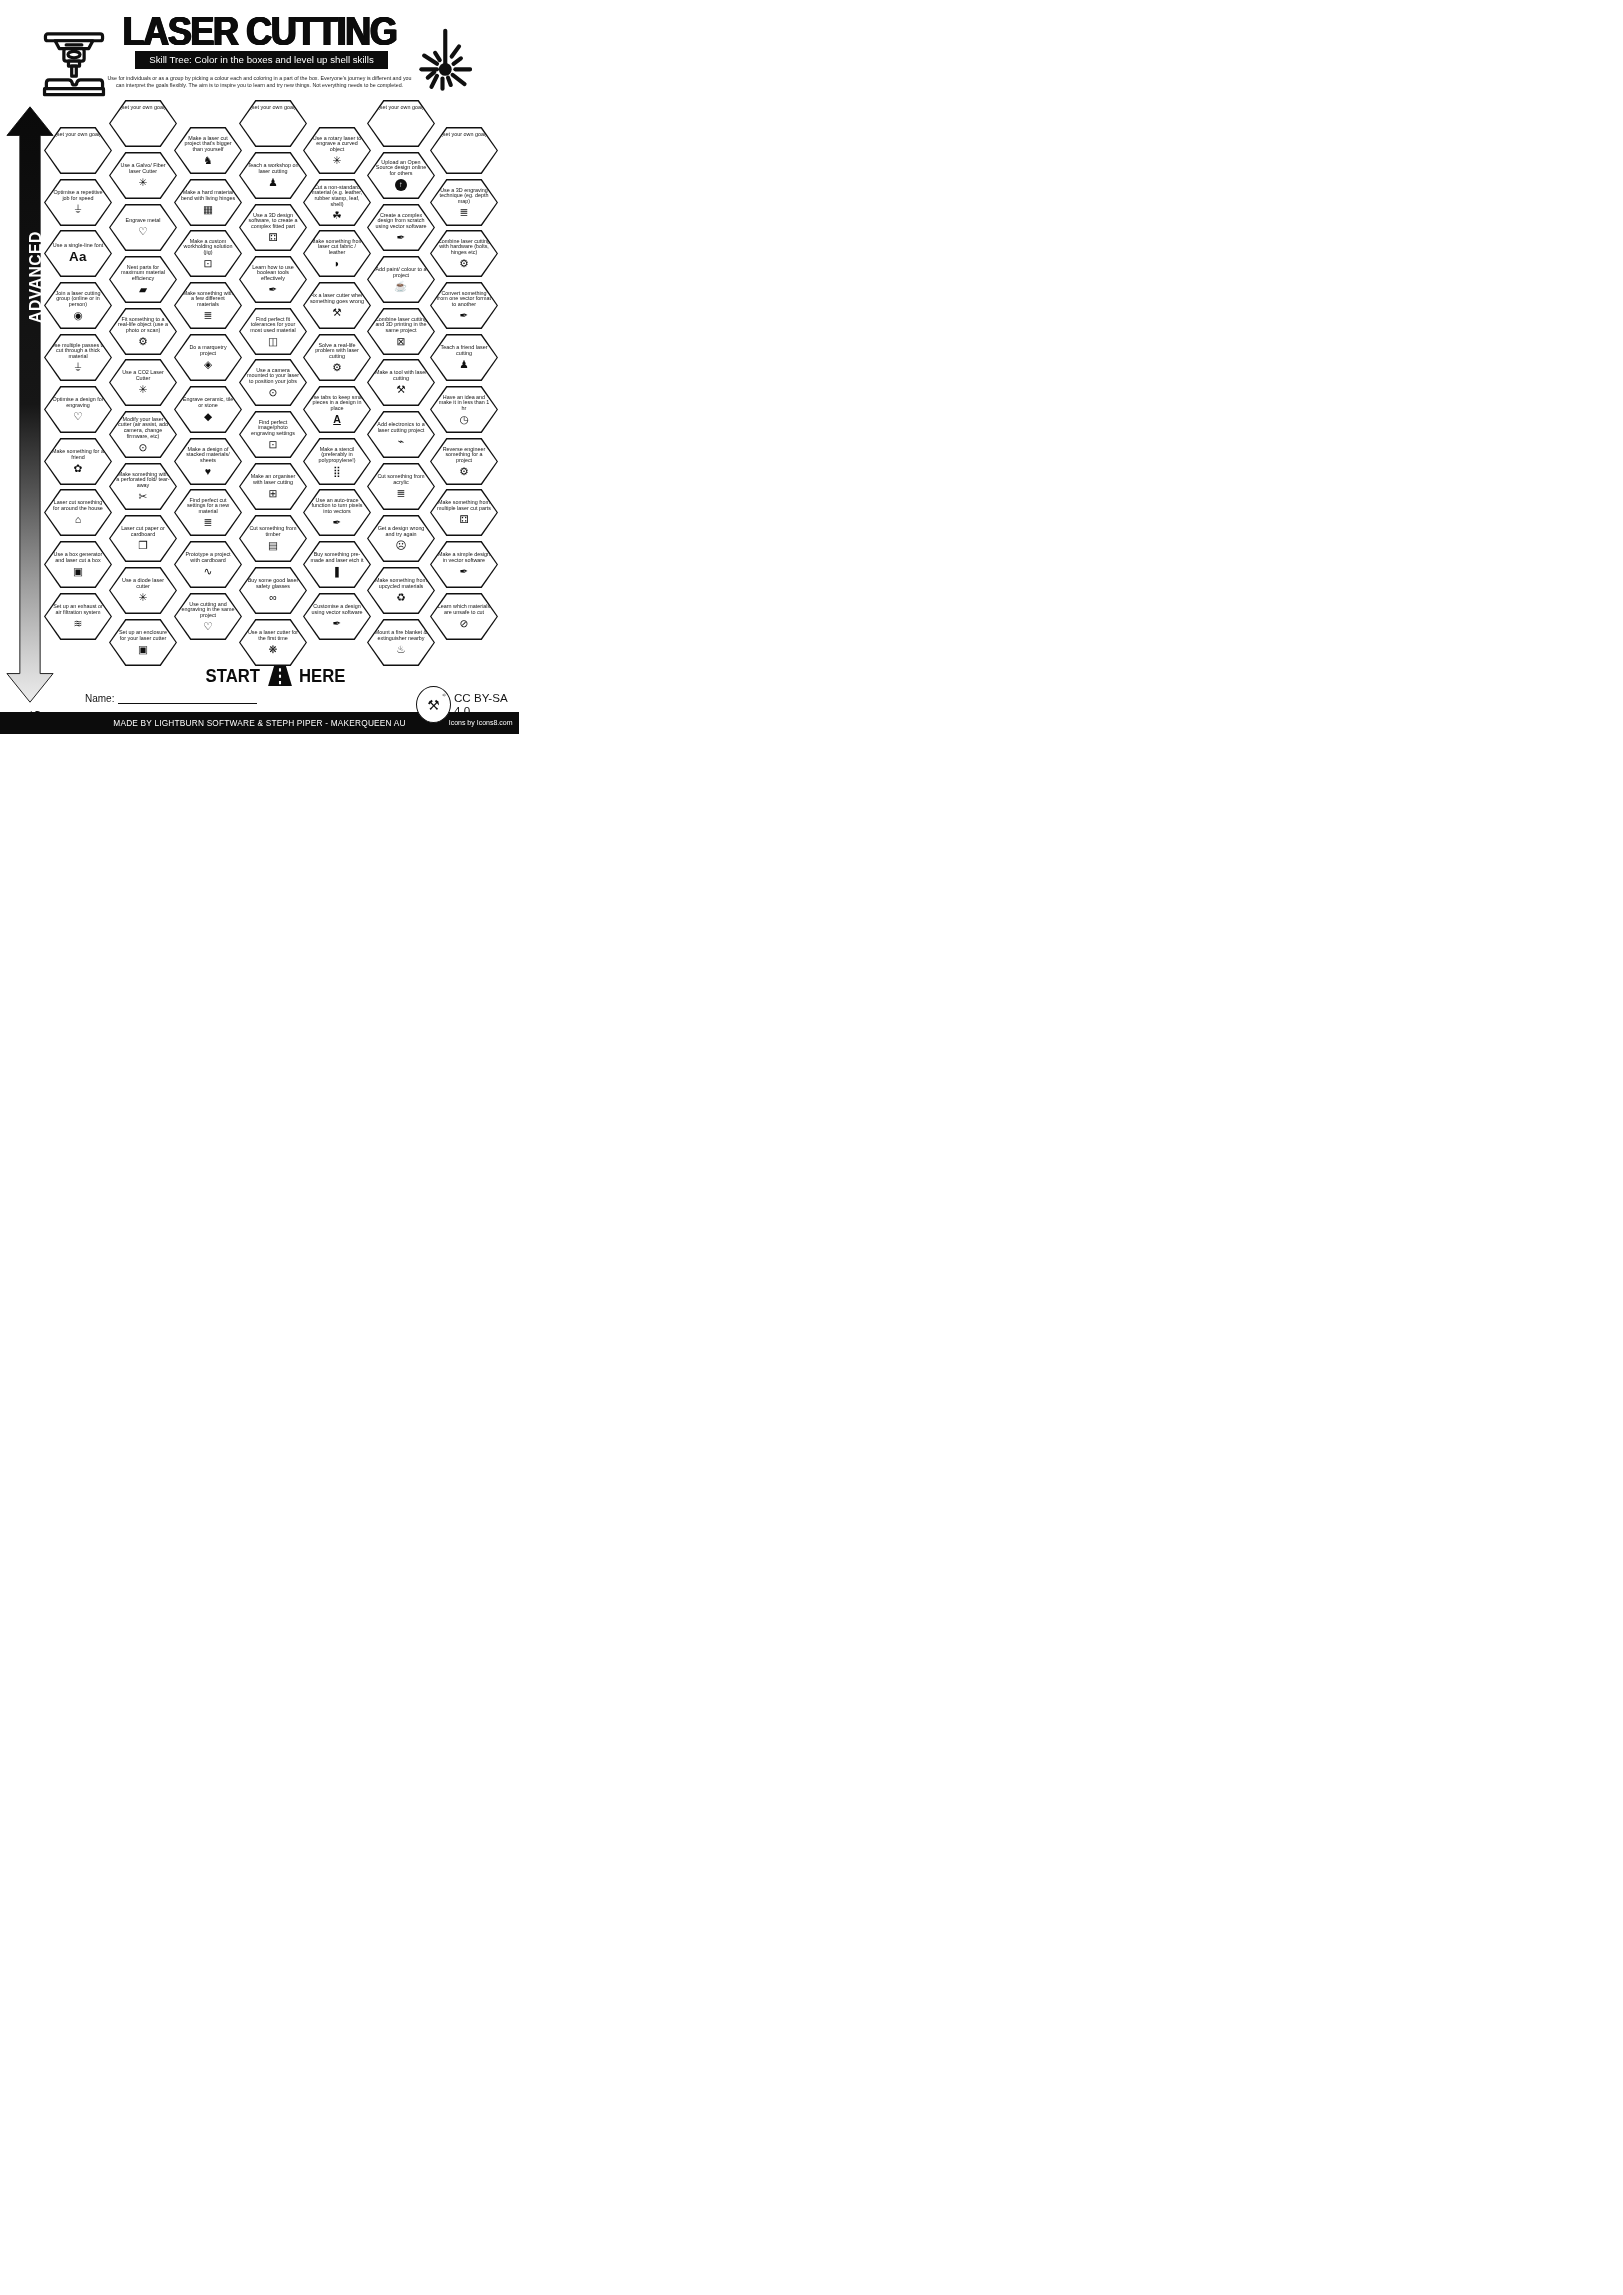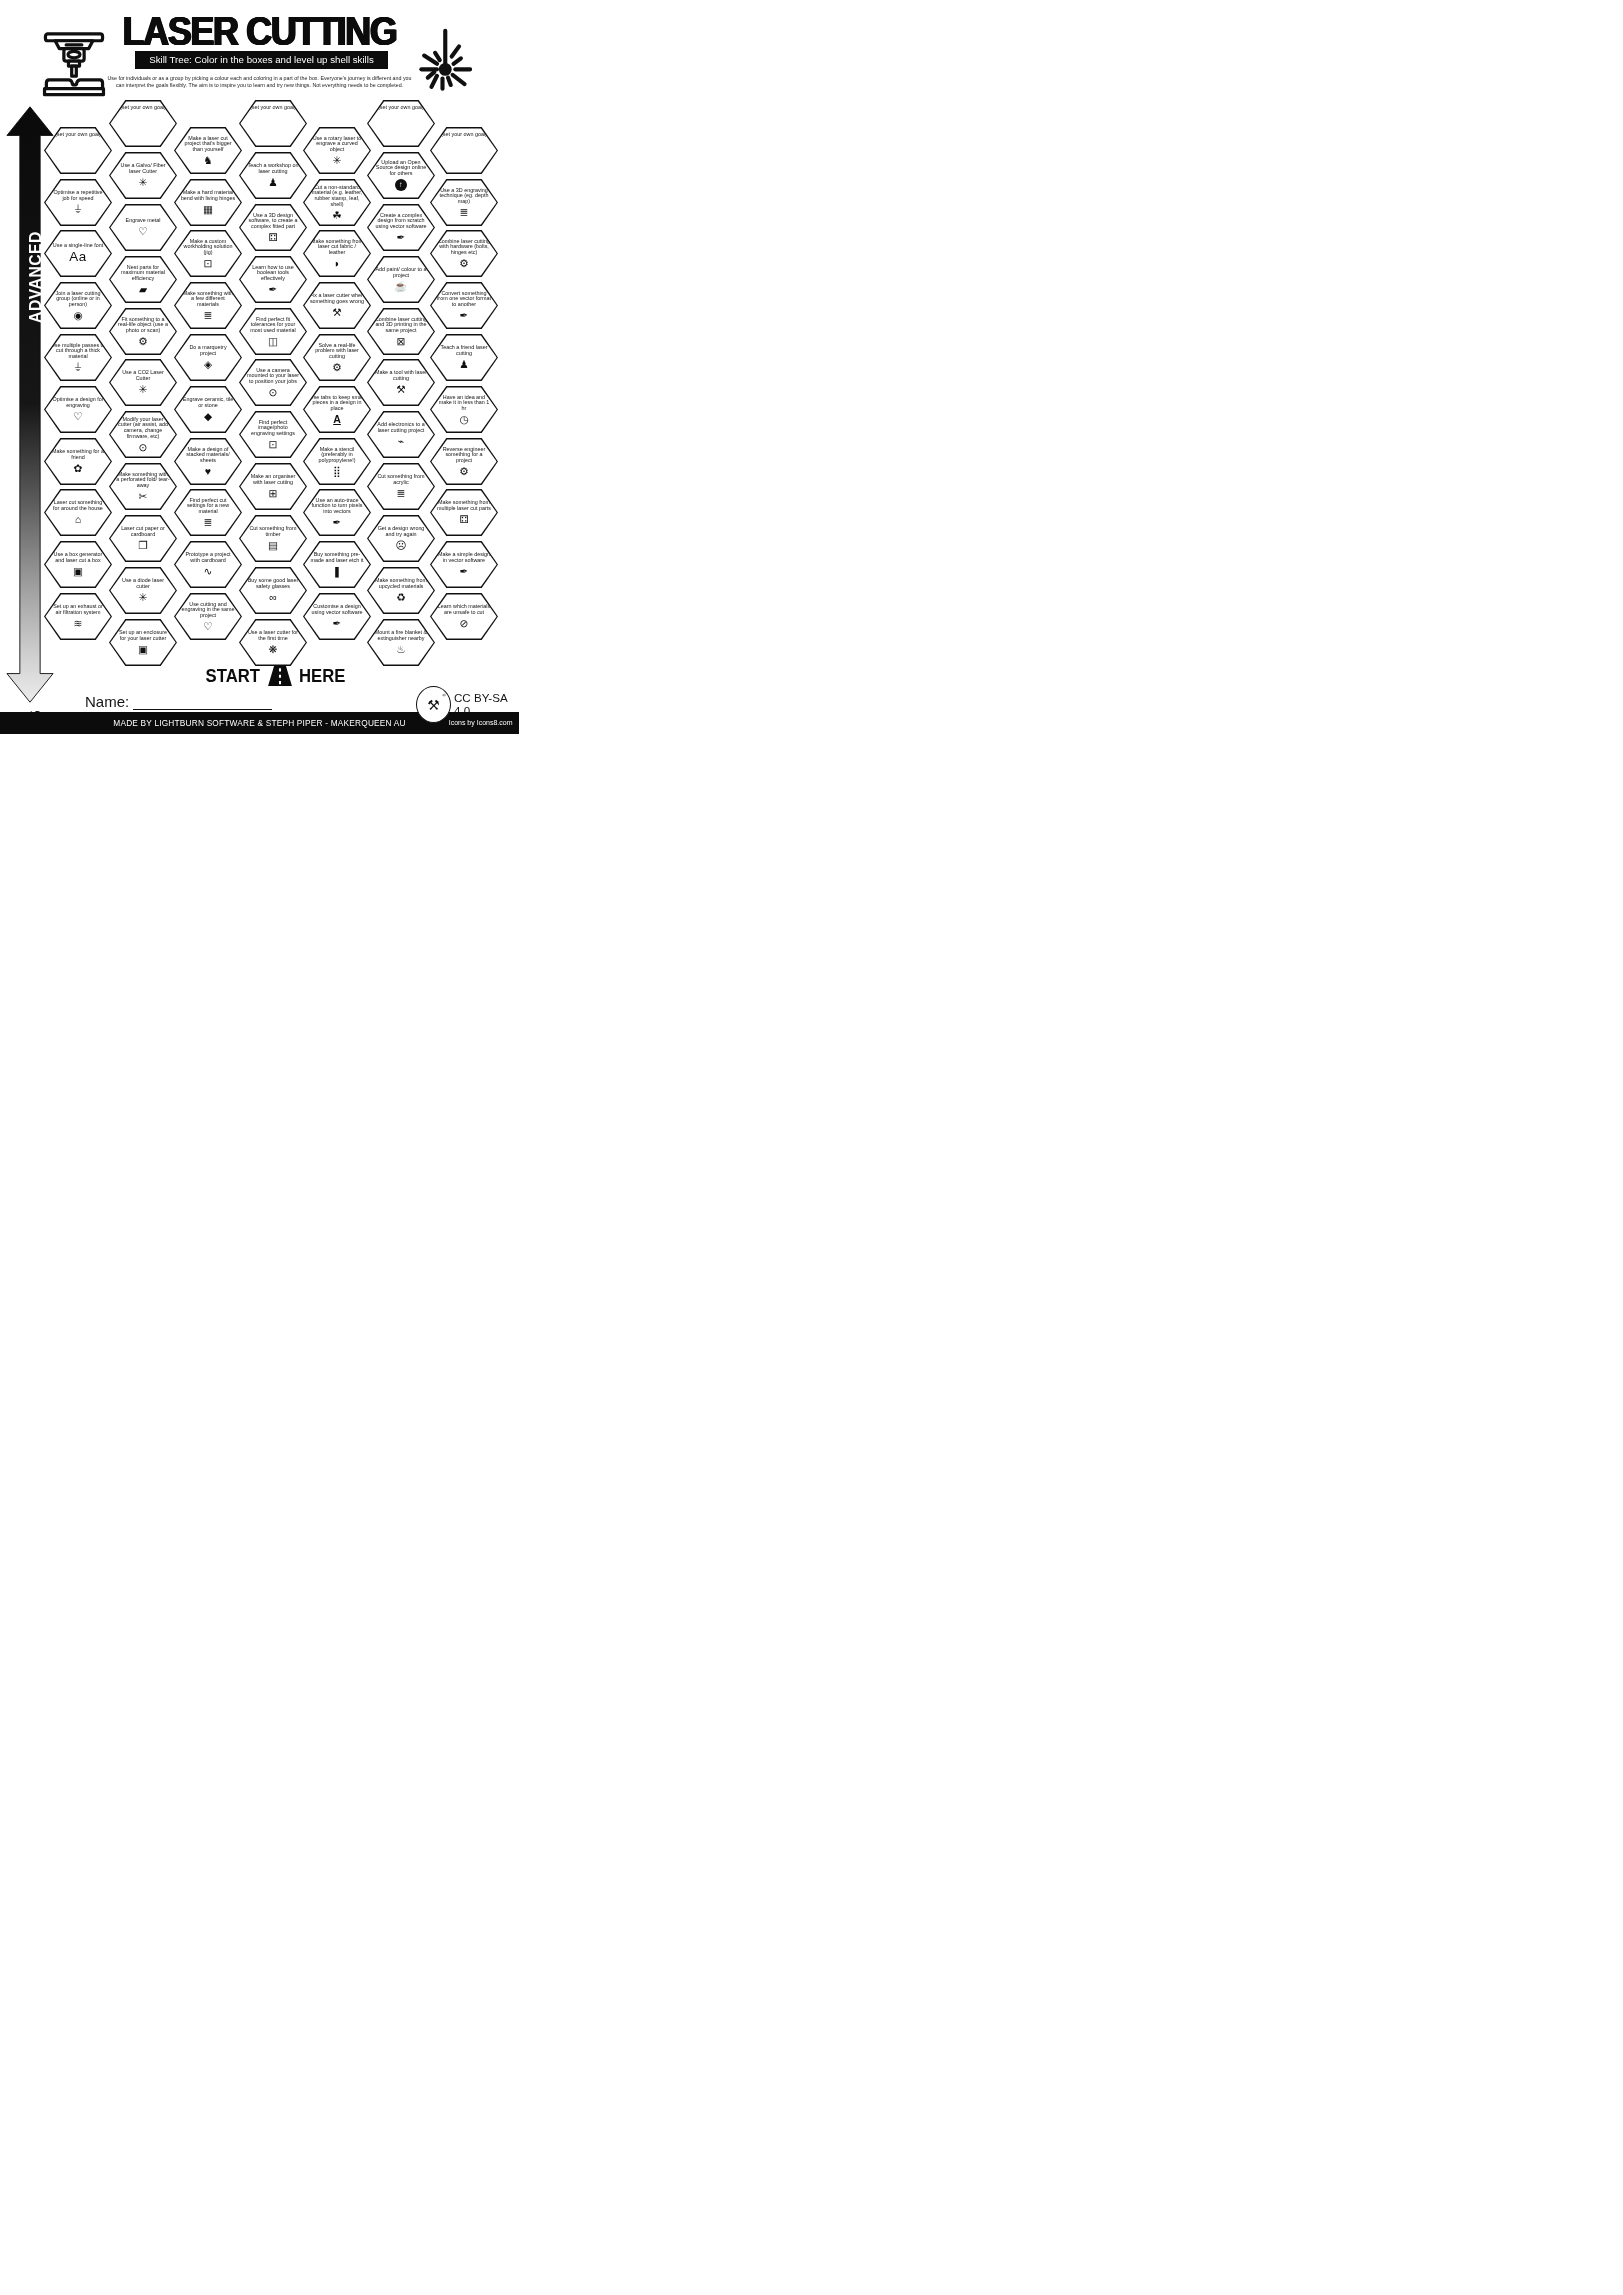--- a/index.html
+++ b/index.html
@@ -26,31 +26,31 @@
   
   #hex-grid{position:absolute;left:0;top:0;width:100%;height:100%;}
   .hex{position:absolute;width:68px;height:47px;background:#101010;
        clip-path:polygon(0 50%,24% 0,76% 0,100% 50%,76% 100%,24% 100%);}
   .hex-in{position:absolute;left:1.4px;top:1.4px;right:1.4px;bottom:1.4px;background:#fff;
        clip-path:polygon(0 50%,24% 0,76% 0,100% 50%,76% 100%,24% 100%);
        display:flex;flex-direction:column;align-items:center;justify-content:center;}
   .hex.goal .hex-in{justify-content:flex-start;padding-top:3.7px;}
   .hex-label{max-width:84%;text-align:center;font-size:5.4px;line-height:1.07;color:#141414;}
   .hex-icon{font-size:10.6px;line-height:1;margin-top:1.9px;color:#101010;}
-  .hex-icon.bigtext{font-size:13.4px;font-weight:normal;letter-spacing:0.5px;margin-top:0.9px;}
+  .hex-icon.bigtext{font-size:13.4px;font-weight:bold;letter-spacing:0.5px;margin-top:0.9px;}
   .hex-icon.circle{width:12px;height:12px;border-radius:50%;background:#101010;color:#fff;
        display:flex;align-items:center;justify-content:center;font-size:7.9px;font-weight:bold;margin-top:2.3px;}
   .hex-icon.boldA{font-weight:bold;text-decoration:underline;}
   
   #start-here{position:absolute;left:194px;top:665px;width:163px;display:flex;
        align-items:center;justify-content:center;gap:6.5px;}
   .start-word{font-size:16.7px;font-weight:bold;letter-spacing:0px;color:#0c0c0c;transform:scaleY(1.1);}
   
   #name-row{position:absolute;left:53px;top:693px;display:flex;align-items:flex-end;}
-  #name-label{font-size:15px;color:#141414;padding-left:32px;}
+  #name-label{font-size:10px;color:#141414;padding-left:32px;}
   #name-line{width:139px;border-bottom:0.9px solid #111;margin-left:3.7px;height:10.2px;}
   #license{position:absolute;left:454px;top:691px;font-size:11.6px;color:#141414;}
   #icons8-badge{position:absolute;left:416px;top:686px;width:33px;height:35px;border:1.2px solid #111;
        border-radius:50%;background:#fff;display:flex;align-items:center;justify-content:center;
        font-size:14px;z-index:5;}
   #icons8-badge .spark{position:absolute;font-size:5.6px;right:3.7px;top:4.6px;}
   #footer{position:absolute;left:0;bottom:0;width:100%;height:22px;background:#0c0c0c;}
   #footer-credit{position:absolute;left:0;top:6px;width:100%;text-align:center;color:#fff;
        font-size:8.3px;letter-spacing:0.2px;}
   #footer-icons{position:absolute;right:6.5px;top:7px;color:#fff;font-size:7px;}

